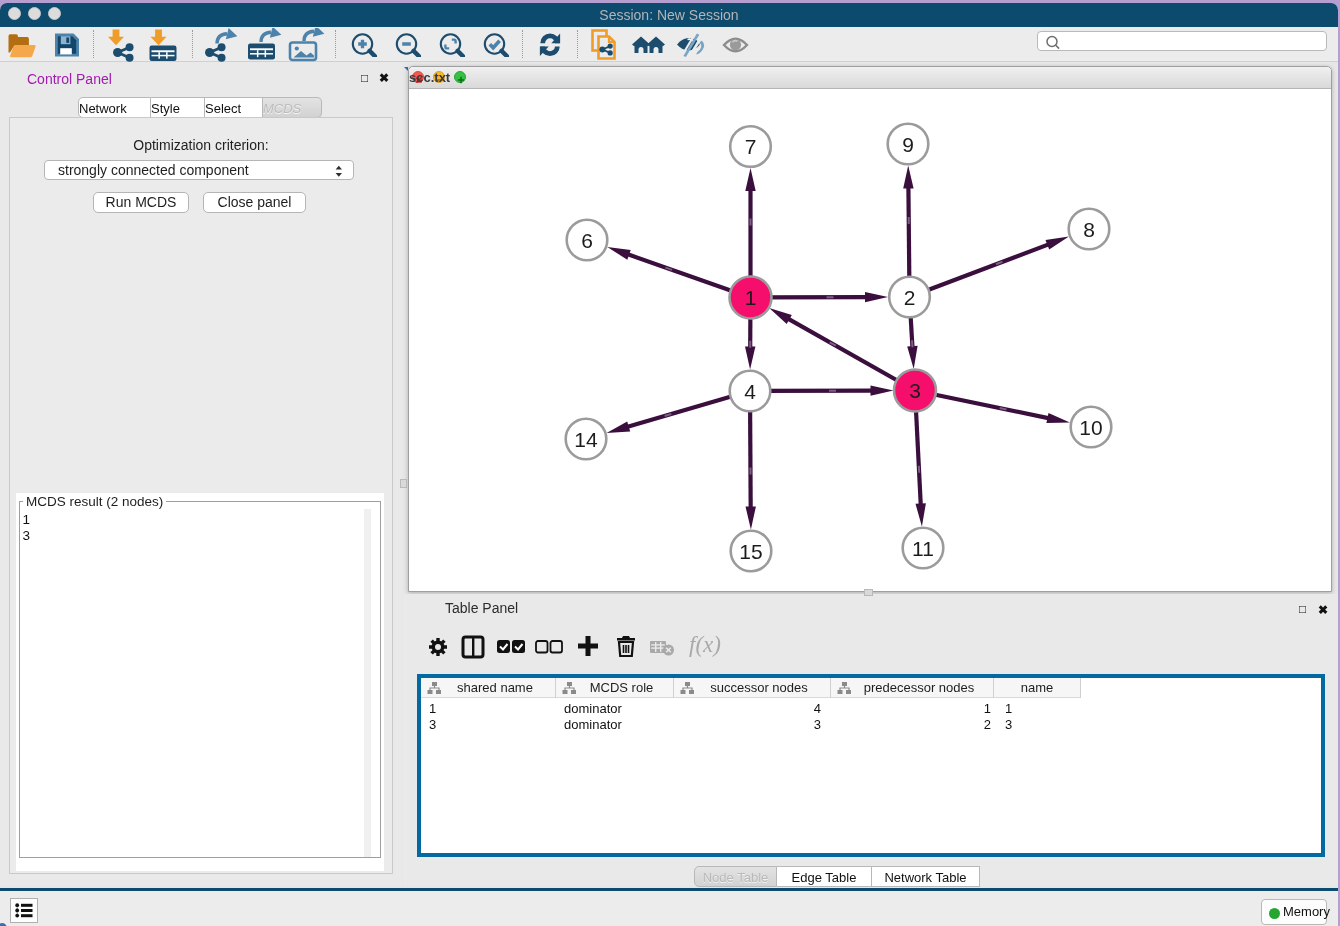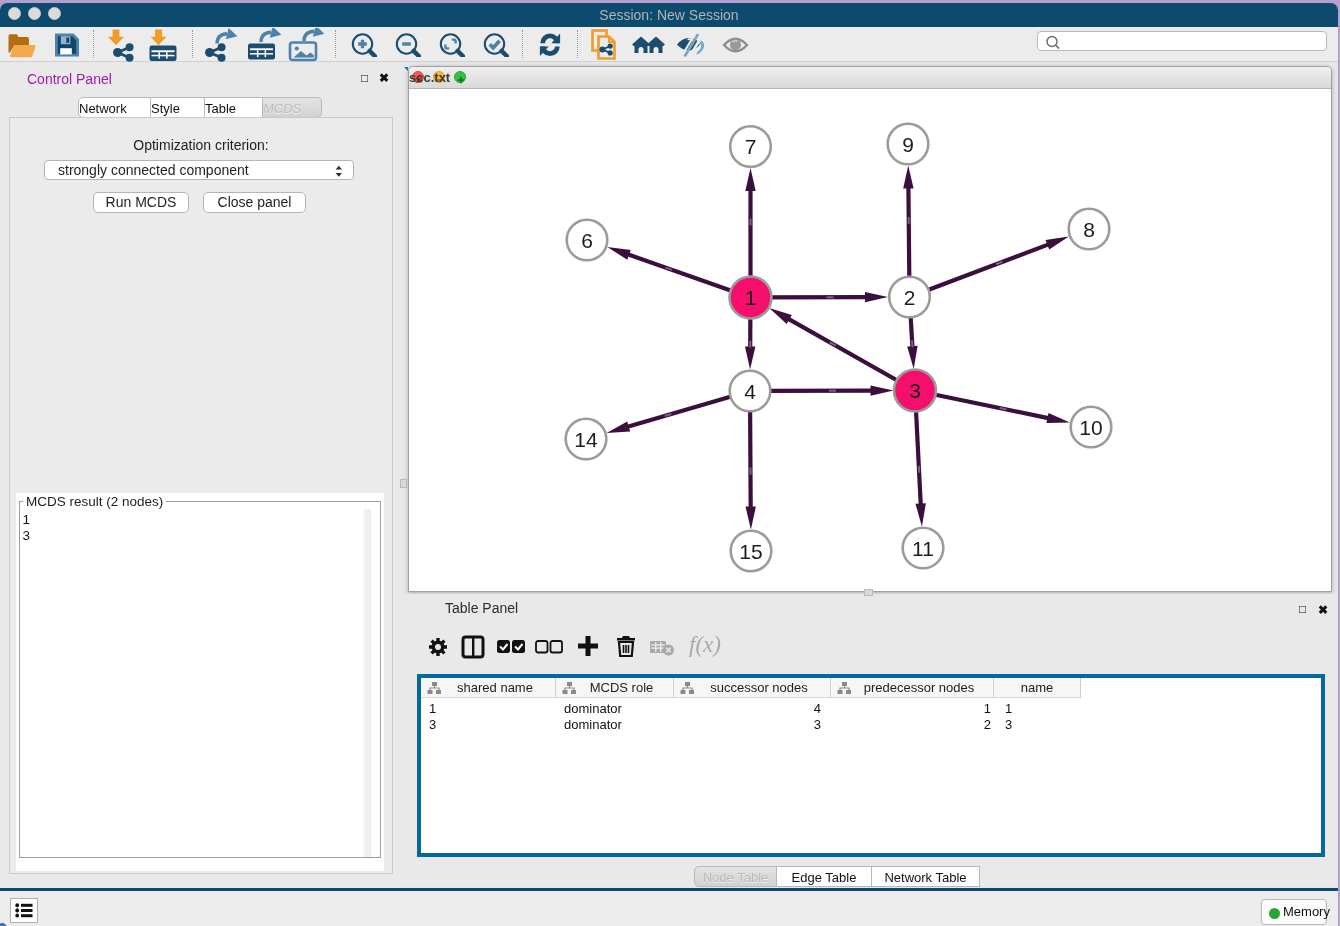--- a/index.html
+++ b/index.html
@@ -227,21 +227,21 @@
       </div>
     </div>
   <div id="content">
     <div id="cpanel">
       <div class="hdr">Control Panel</div>
       <div class="panebtns" style="left:361px; top:9px;">□</div>
       <div class="panebtns" style="left:379px; font-weight:bold;">✖</div>
       <div id="cptabs">
         <div class="tab first" style="width:73px;">Network</div>
         <div class="tab" style="width:54px;">Style</div>
-        <div class="tab" style="width:58px;">Table</div>
+        <div class="tab" style="width:58px;">Select</div>
         <div class="tab sel" style="width:59px;">MCDS</div>
       </div>
       <div id="cpbody"></div>
       <div id="optlabel">Optimization criterion:</div>
       <div id="dropdown">strongly connected component<svg width="10" height="15" style="position:absolute; right:9px; top:3px;" xmlns="http://www.w3.org/2000/svg">
             <path d="M1.6 5.6 l3.2 -3.8 l3.2 3.8 z M1.6 9 l3.2 3.8 l3.2 -3.8 z" fill="#2f2f2f"></path>
           </svg></div>
       <div class="btn" style="left:93px; top:130px; width:96px;">Run MCDS</div>
       <div class="btn" style="left:203px; top:130px; width:103px;">Close panel</div>
       <div id="mcdsbox">

